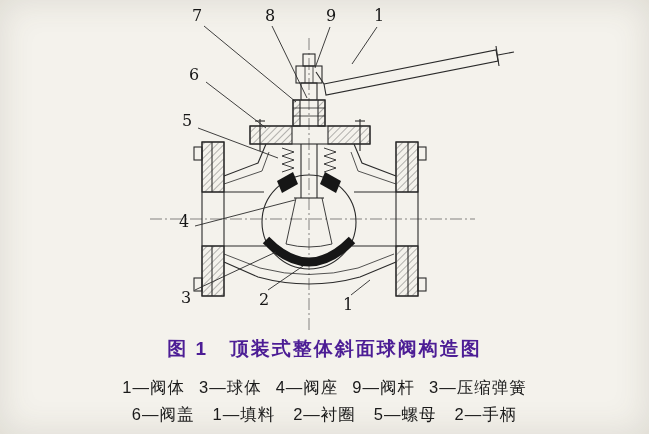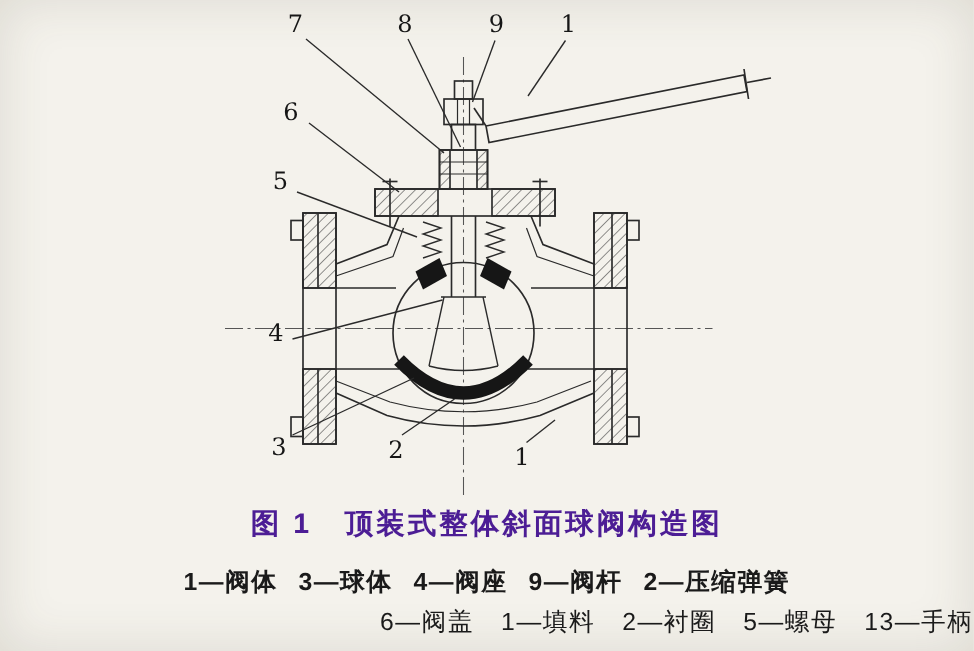--- a/index.html
+++ b/index.html
@@ -47,22 +47,22 @@
     position: absolute;
     left: 0;
     width: 100%;
     display: flex;
     justify-content: center;
     gap: 14px;
     font-size: 16.5px;
     letter-spacing: 1px;
     color: #1a1a1a;
   }
-  .legend-row-1 { top: 377px; font-weight: bold; }
-  .legend-row-2 { top: 404px; gap: 18px; justify-content: flex-end; }
+  .legend-row-1 { top: 377px; }
+  .legend-row-2 { top: 404px; gap: 18px; }
 </style>
 </head>
 <body>
 
 <div class="page">
 
   <svg class="drawing" viewBox="0 0 649 434" xmlns="http://www.w3.org/2000/svg">
     <defs>
       <pattern id="hatch" patternUnits="userSpaceOnUse" width="5" height="5" patternTransform="rotate(45)">
         <line x1="0" y1="0" x2="0" y2="5" stroke="#4a4a4a" stroke-width="0.8"></line>
@@ -197,23 +197,23 @@
   <div class="callout" style="left:264px; top:300px;">2</div>
   <div class="callout" style="left:348px; top:305px;">1</div>
 
   <div class="caption">图 1   顶装式整体斜面球阀构造图</div>
 
   <div class="legend-row legend-row-1">
     <span class="legend-item">1—阀体</span>
     <span class="legend-item">3—球体</span>
     <span class="legend-item">4—阀座</span>
     <span class="legend-item">9—阀杆</span>
-    <span class="legend-item">2—压缩弹簧</span>
+    <span class="legend-item">3—压缩弹簧</span>
   </div>
   <div class="legend-row legend-row-2">
     <span class="legend-item">6—阀盖</span>
     <span class="legend-item">1—填料</span>
     <span class="legend-item">2—衬圈</span>
     <span class="legend-item">5—螺母</span>
-    <span class="legend-item">13—手柄</span>
+    <span class="legend-item">2—手柄</span>
   </div>
 
 </div>
 
 </body></html>

